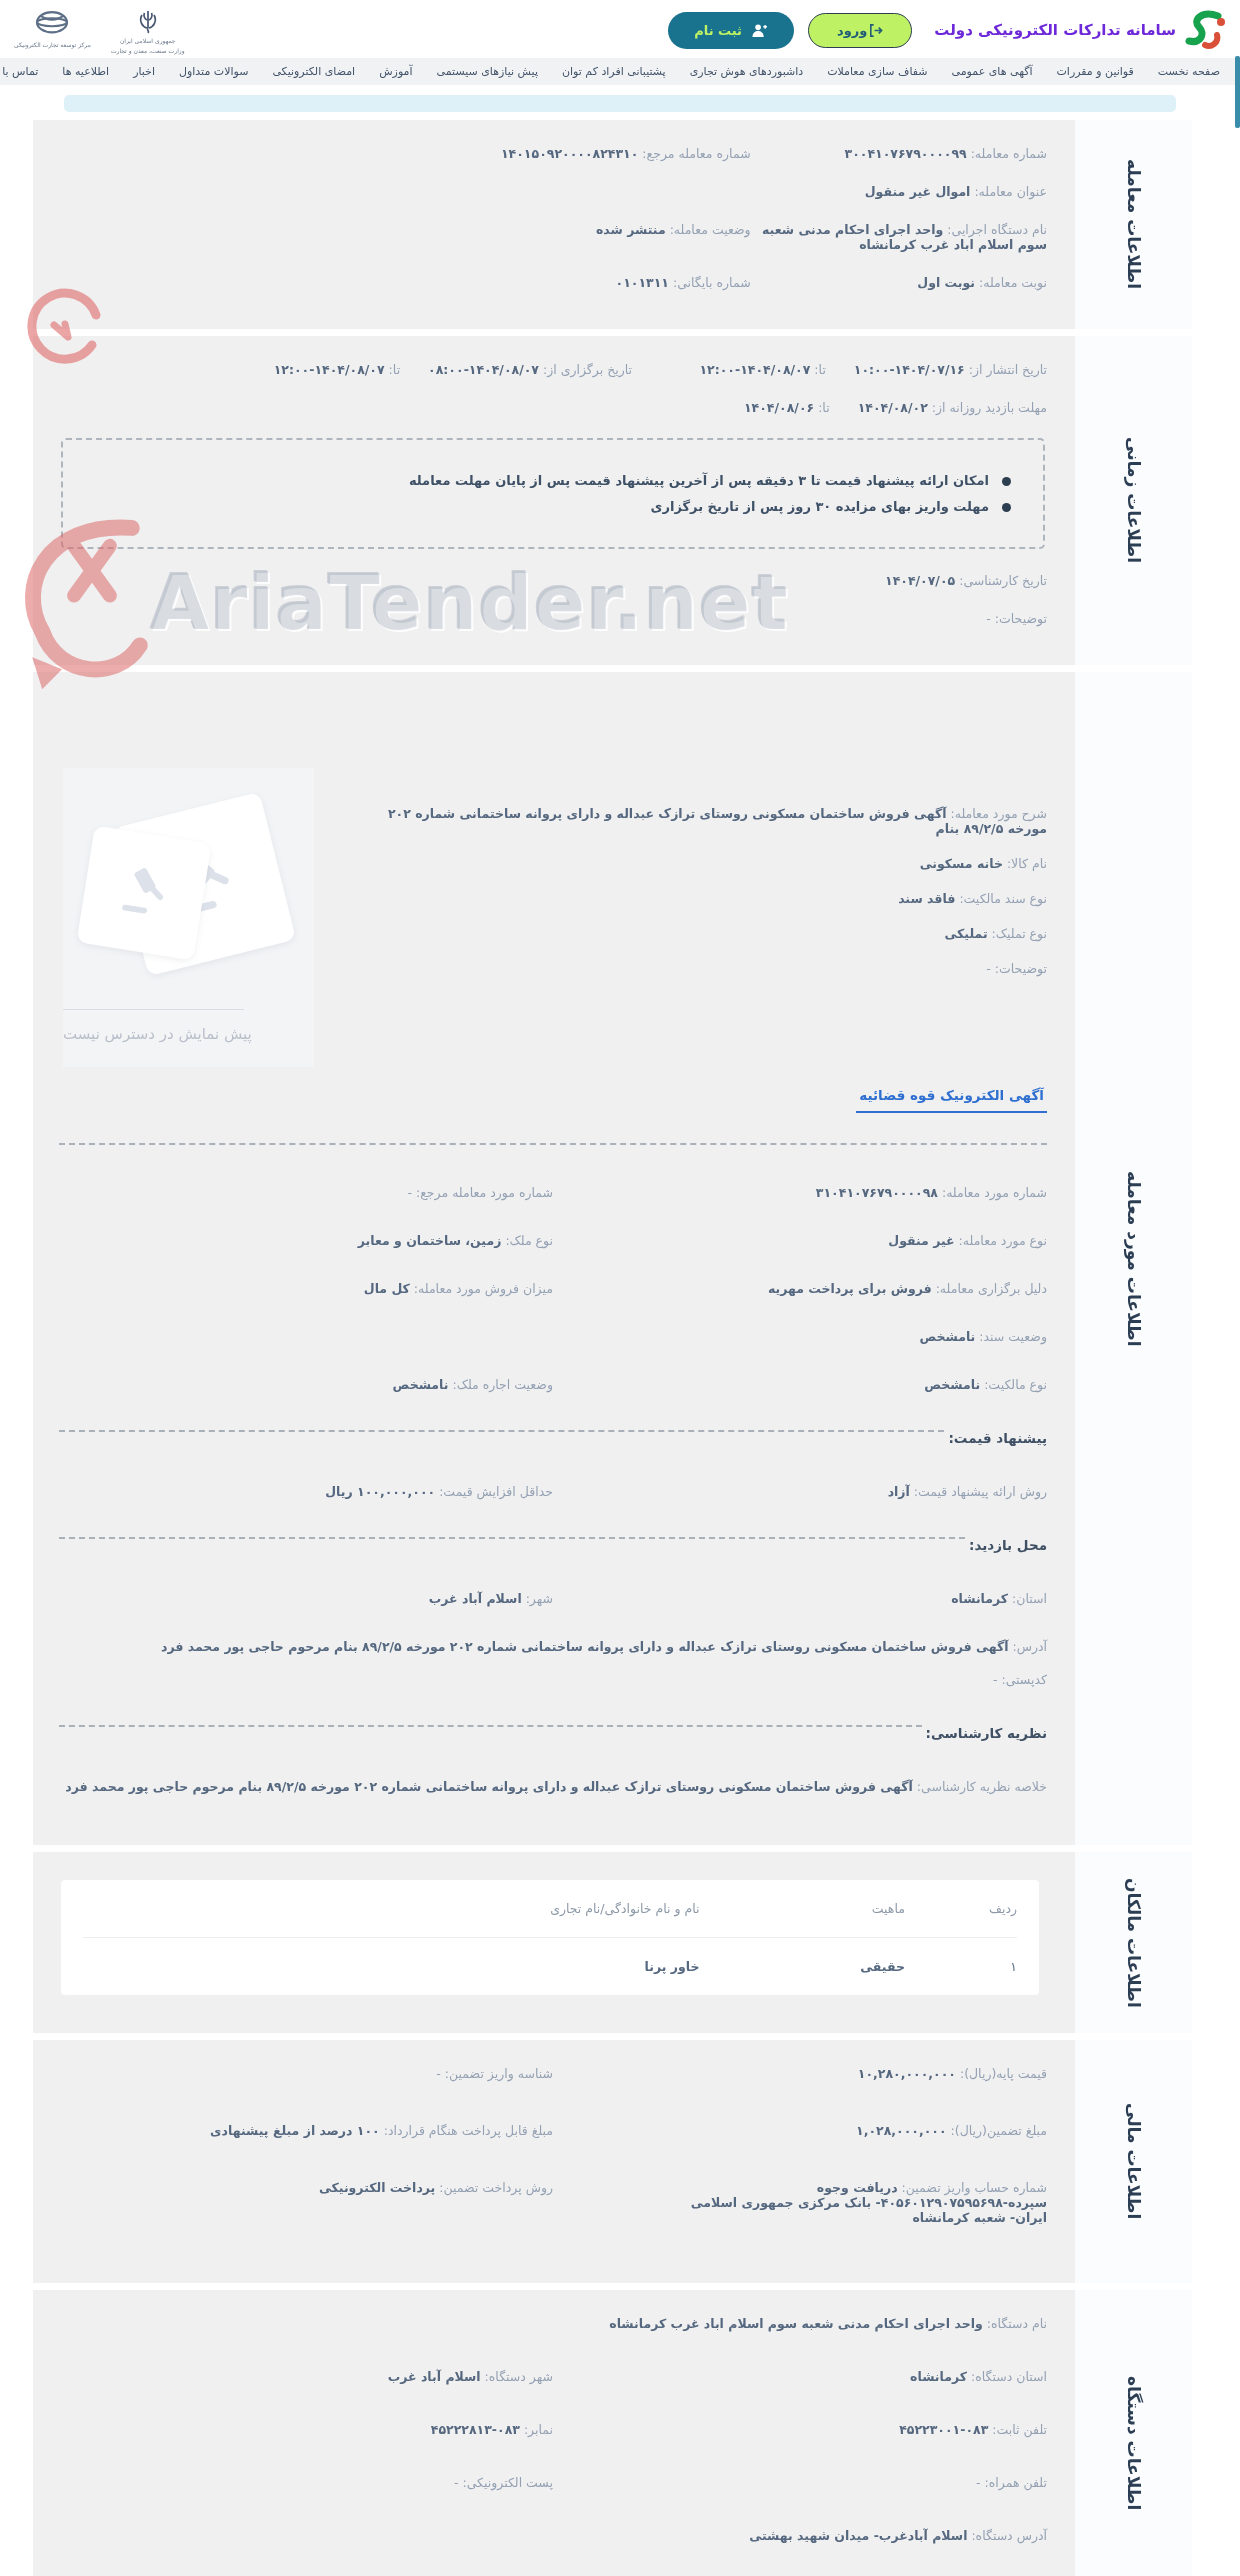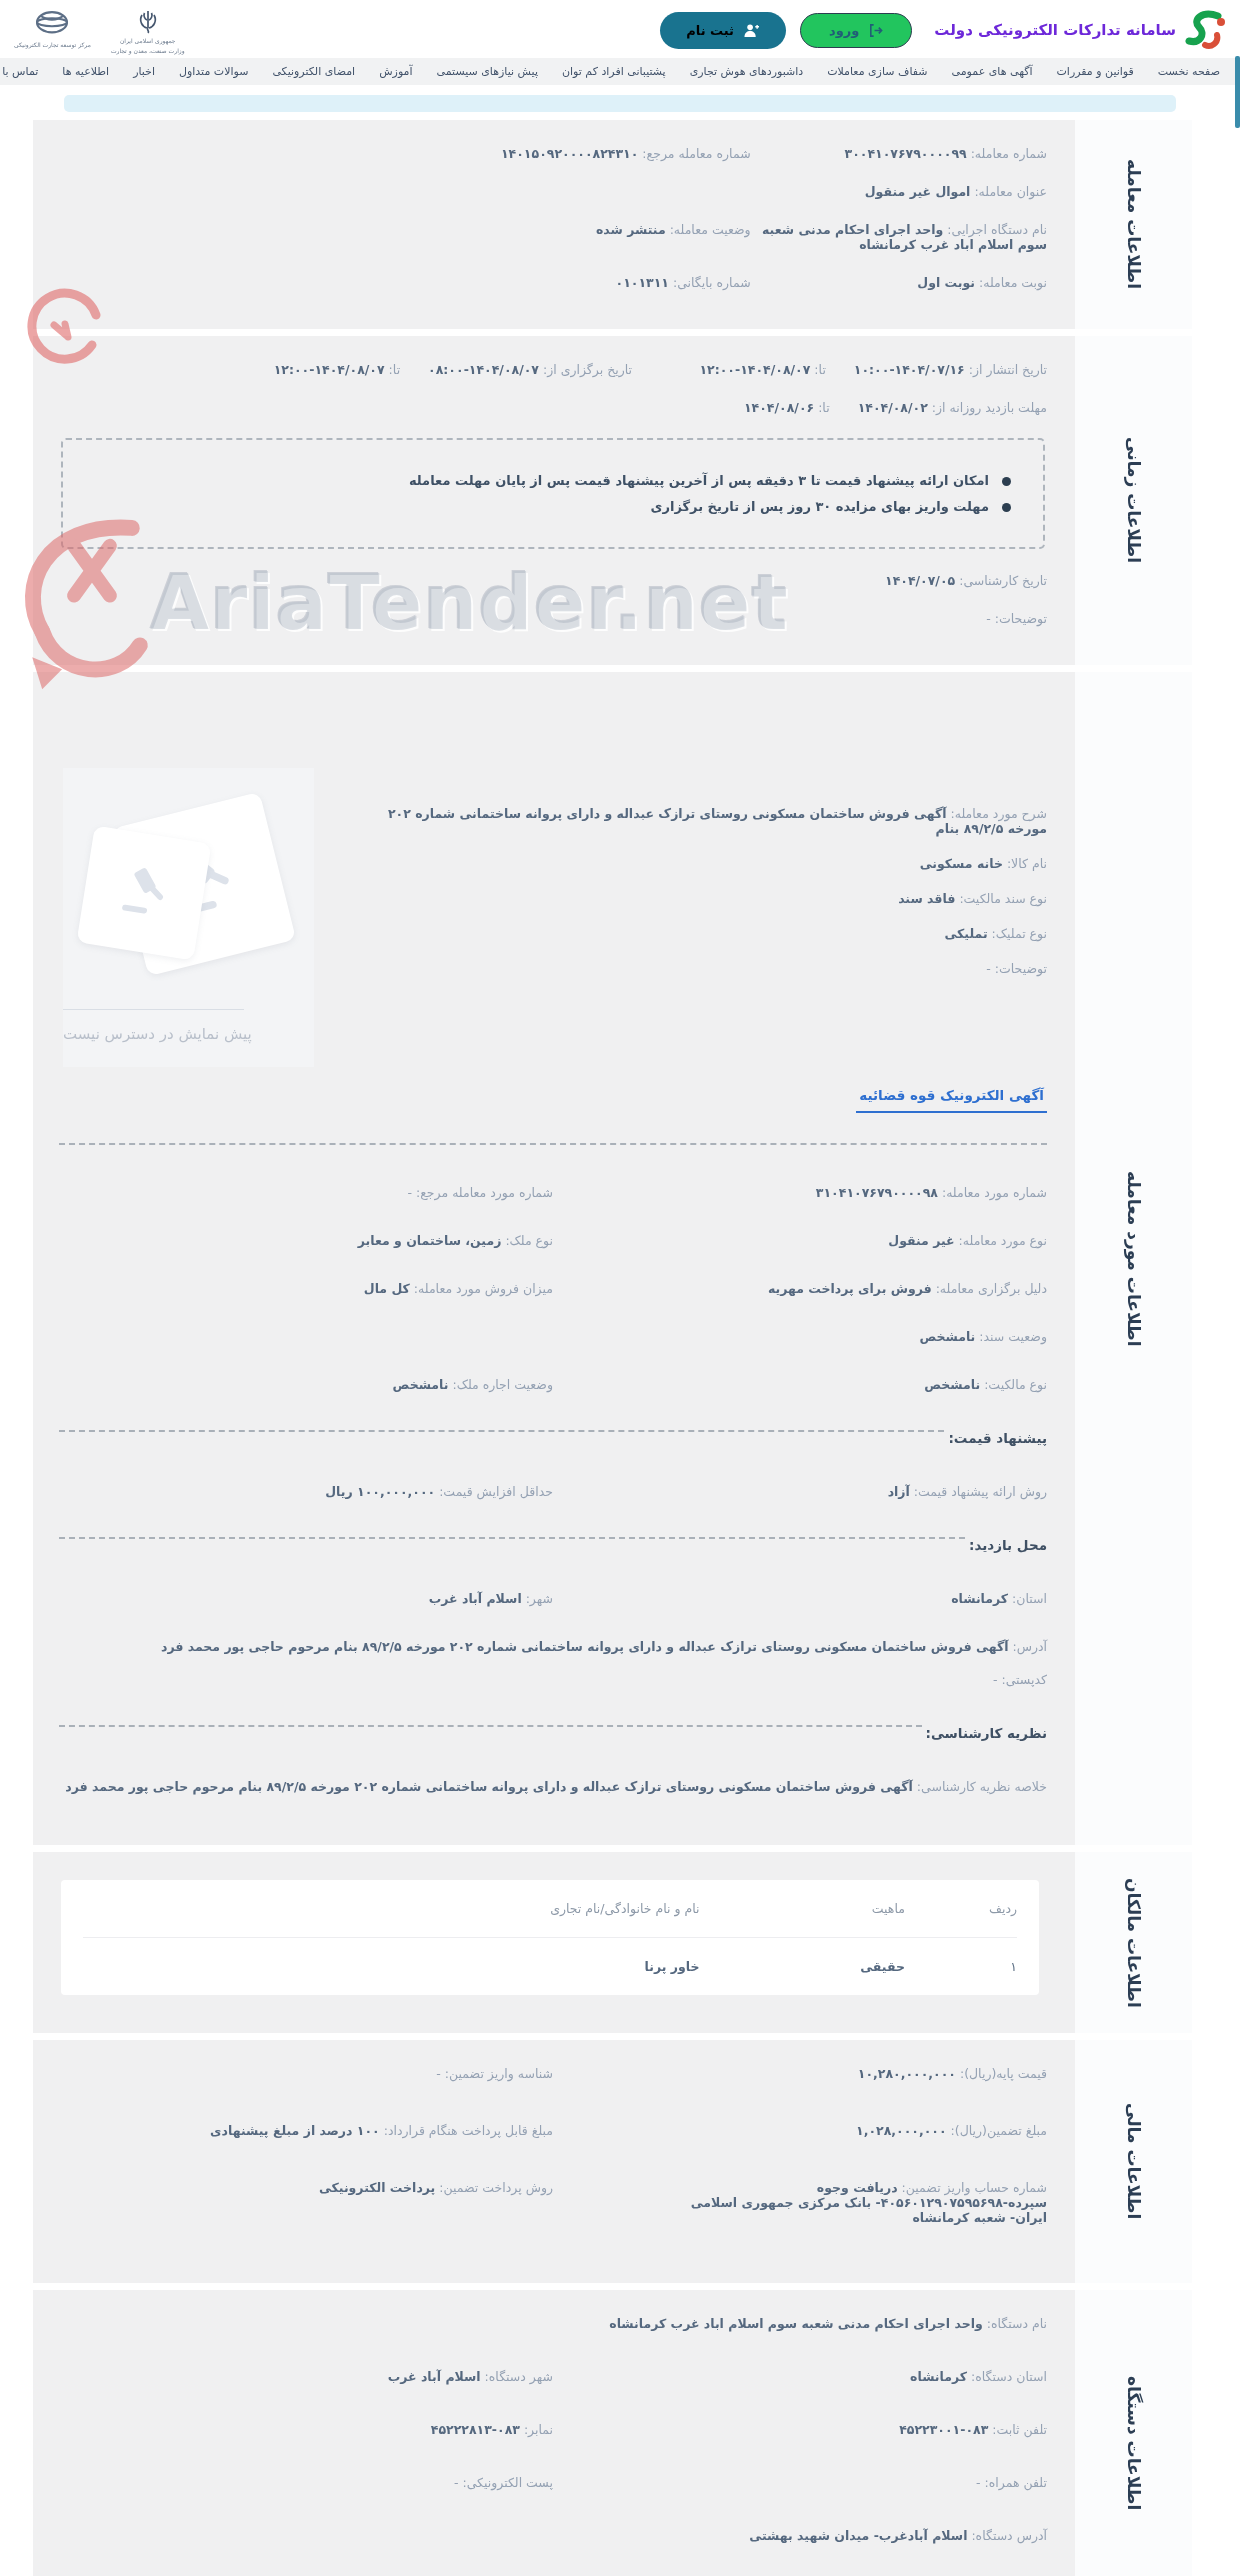--- a/index.html
+++ b/index.html
@@ -5,22 +5,22 @@
 *{box-sizing:border-box;margin:0;padding:0}
 html,body{background:#fff}
 body{width:1240px;min-height:2576px;font-family:"DejaVu Sans",sans-serif;direction:rtl;color:#5d7085;position:relative;overflow-x:hidden}
 button{font-family:inherit}
 
 
 .hdr{display:flex;align-items:center;height:58px;padding:4px 12px 2px 10px}
 .brandg{display:flex;align-items:center;gap:8px}
 .brand{font-size:15px;font-weight:bold;color:#6d28d9;white-space:nowrap}
 .authg{display:flex;align-items:center;gap:14px;margin-right:22px}
-.btn-login{display:flex;align-items:center;gap:9px;background:#22c55e;border:1.6px solid #2c3e50;border-radius:20px;padding:9px 28px;color:#215d77;font-weight:bold;font-size:13px;cursor:pointer}
-.btn-register{display:flex;align-items:center;gap:9px;background:#19738f;border:none;border-radius:20px;padding:11px 26px;color:#000000;font-weight:bold;font-size:13px;cursor:pointer}
+.btn-login{display:flex;align-items:center;gap:1px;background:#bef264;border:1.6px solid #2c3e50;border-radius:20px;padding:9px 28px;color:#215d77;font-weight:bold;font-size:13px;cursor:pointer}
+.btn-register{display:flex;align-items:center;gap:9px;background:#19738f;border:none;border-radius:20px;padding:11px 26px;color:#bef264;font-weight:bold;font-size:13px;cursor:pointer}
 .govg{margin-right:auto;display:flex;align-items:flex-start;gap:20px;padding-left:4px;padding-top:4px}
 .gitem{display:flex;flex-direction:column;align-items:center;gap:2px;font-size:6px;color:#6b7a8d;text-align:center;line-height:1.4}
 
 
 .nav{display:flex;align-items:center;background:#f1f2f3;height:27px;font-size:11px;color:#41526a;padding-right:8px;white-space:nowrap}
 .nav .ni{padding:0 12px;cursor:pointer}
 
 
 .strip{height:17px;background:#def1f9;border-radius:5px;margin:10px 64px 8px 64px}
 

